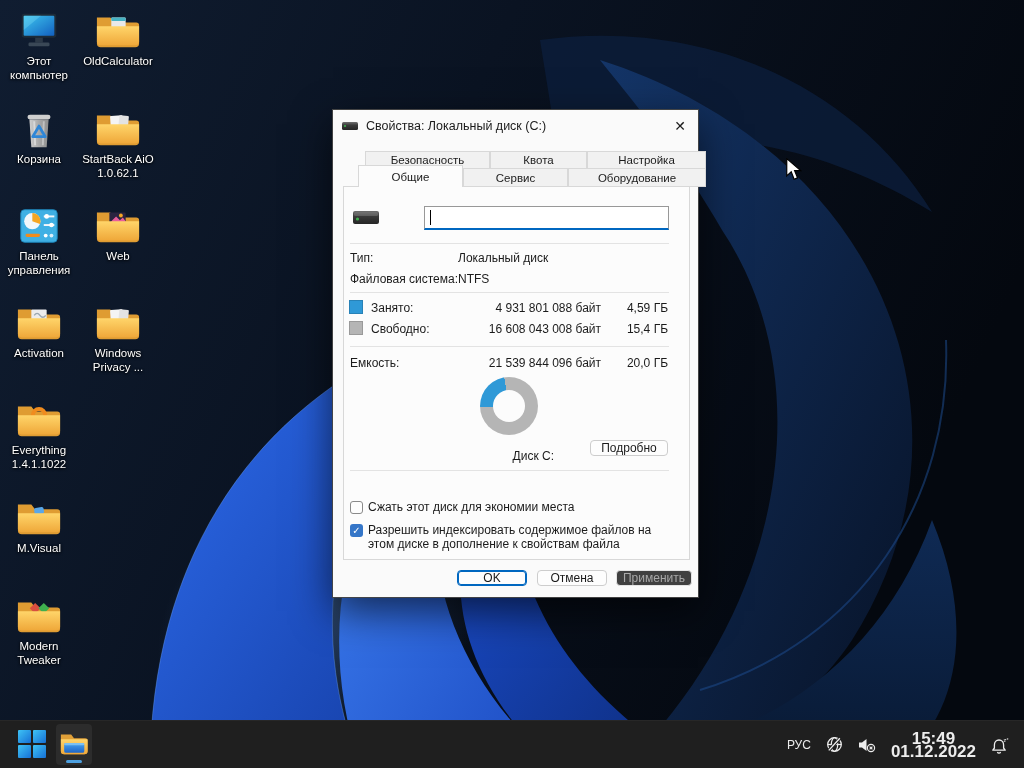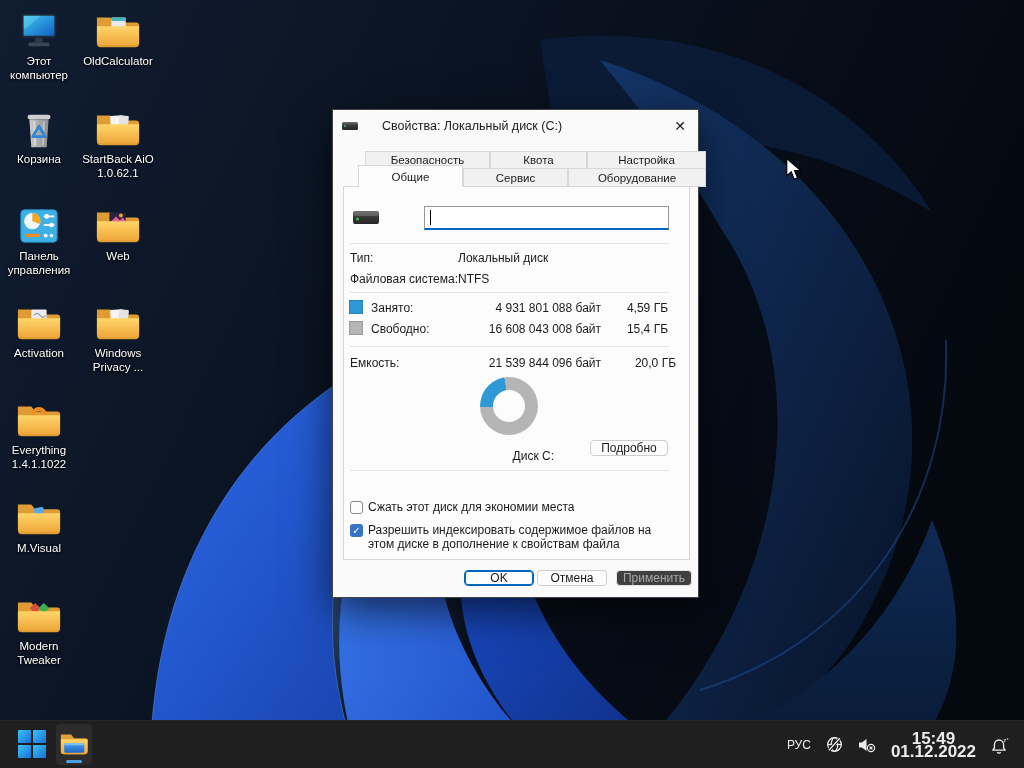--- a/index.html
+++ b/index.html
@@ -5,42 +5,42 @@
   html,body{margin:0;padding:0;width:1024px;height:768px;overflow:hidden;
     font-family:"Liberation Sans","DejaVu Sans",sans-serif;background:#060b14;position:relative;}
   #wallpaper{position:absolute;inset:0;z-index:0;}
   
   .di{position:absolute;width:78px;text-align:center;color:#fff;font-size:11.5px;line-height:13.5px;z-index:2;cursor:default;}
   .di .ic{display:block;margin:0 auto;}
   .di .lbl{margin-top:3px;text-shadow:0 1px 3px rgba(0,0,0,.95),0 0 2px rgba(0,0,0,.8);}
   
   .dlg{position:absolute;left:333px;top:110px;width:365px;height:487px;background:#fafafa;z-index:5;
     box-shadow:0 0 0 1px rgba(70,70,70,.95),0 14px 38px rgba(0,0,0,.62);font-size:12px;color:#1b1b1b;}
-  .dlg-title{position:absolute;left:0;top:0;right:0;height:31px;display:flex;align-items:center;padding-left:9px;gap:24px;font-size:12.5px;}
+  .dlg-title{position:absolute;left:0;top:0;right:0;height:31px;display:flex;align-items:center;padding-left:9px;gap:8px;font-size:12.5px;}
   .dlg-close{position:absolute;right:9px;top:7px;width:18px;height:18px;display:flex;align-items:center;justify-content:center;
     font-size:14px;color:#1b1b1b;cursor:default;}
   .tab{position:absolute;box-sizing:border-box;background:#f1f1f1;border:1px solid #d8d8d8;
     display:flex;align-items:center;justify-content:center;font-size:11.5px;z-index:1;margin-left:20px;}
   .tab.back{top:41px;height:18px;}
   .tab.front{top:58px;height:19px;z-index:2;}
   .tab.active{left:5px;top:55px;height:22px;width:105px;background:#fcfcfc;border-bottom:none;z-index:4;}
   .page{position:absolute;left:10px;top:76px;width:347px;height:374px;background:#fcfcfc;border:1px solid #d8d8d8;box-sizing:border-box;z-index:3;}
   .sep{position:absolute;left:6px;width:319px;height:1px;background:#e3e3e3;}
   .fld{position:absolute;white-space:nowrap;}
   .num{position:absolute;text-align:right;white-space:nowrap;}
   .sq{position:absolute;left:5px;width:14px;height:14px;box-shadow:inset 0 0 0 1px rgba(0,0,0,.15);}
   .vol-input{position:absolute;left:80px;top:19px;width:245px;height:24px;box-sizing:border-box;
     border:1px solid #989898;border-bottom:2px solid #0067c0;background:#fff;font:12px "Liberation Sans",sans-serif;padding:0 4px;outline:none;}
   .caret{position:absolute;left:86px;top:23px;width:1px;height:15px;background:#000;}
   .donut{position:absolute;left:136px;top:190px;width:58px;height:58px;border-radius:50%;}
   .donut .hole{position:absolute;inset:13px;background:#fcfcfc;border-radius:50%;}
   .btn{position:absolute;box-sizing:border-box;height:16px;border-radius:4px;background:#fdfdfd;border:1px solid #cdcdcd;
     display:flex;align-items:center;justify-content:center;font-size:12px;color:#1b1b1b;cursor:default;}
   .btn.small{left:246px;top:253px;width:78px;}
-  .btn.ok{left:124px;top:460px;width:70px;border-color:#0067c0;box-shadow:inset 0 0 0 1px #0067c0;margin-left:7px;}
+  .btn.ok{left:124px;top:460px;width:70px;border-color:#0067c0;box-shadow:inset 0 0 0 1px #0067c0;}
   .btn.cancel{left:204px;top:460px;width:70px;}
   .btn.apply{left:283px;top:460px;width:76px;color:#a8a8a8;border-color:#e4e4e4;background:#404040;}
   .cb{position:absolute;left:6px;width:13px;height:13px;box-sizing:border-box;border:1px solid #8a8a8a;border-radius:3px;background:#fdfdfd;}
   .cb.checked{border:none;background:#3576c8;color:#fff;font-size:10px;line-height:13px;text-align:center;}
   .cb-lbl{position:absolute;left:24px;line-height:13.5px;}
   
   .taskbar{position:absolute;left:0;right:0;bottom:0;height:47px;background:#1f1f1f;z-index:10;border-top:1px solid rgba(255,255,255,.04);}
   .start-btn{position:absolute;left:18px;top:9px;width:28px;height:28px;}
   .tb-tile{position:absolute;left:56px;top:3px;width:36px;height:41px;background:#2c2c2c;border-radius:4px;}
   .tb-tile svg{position:absolute;left:3px;top:4px;}
@@ -288,21 +288,21 @@
 
     <div class="sq" style="top:134px;background:#b5b5b5"></div>
     <div class="fld" style="left:27px;top:135px">Свободно:</div>
     <div class="num" style="left:107px;top:135px;width:150px">16 608 043 008 байт</div>
     <div class="num" style="left:267px;top:135px;width:57px">15,4 ГБ</div>
 
     <div class="sep" style="top:159px"></div>
 
     <div class="fld" style="left:6px;top:169px">Емкость:</div>
     <div class="num" style="left:107px;top:169px;width:150px">21 539 844 096 байт</div>
-    <div class="num" style="left:275px;top:169px;width:57px">20,0 ГБ</div>
+    <div class="num" style="left:267px;top:169px;width:57px">20,0 ГБ</div>
 
     <div class="donut" style="background: conic-gradient(from 268deg, rgb(47, 153, 215) 0deg, rgb(47, 153, 215) 82.62deg, rgb(181, 181, 181) 0deg);">
         <div class="hole"></div>
       </div>
     <div class="fld" style="left:120px;top:262px;width:90px;text-align:right">Диск C:</div>
     <div class="btn small">Подробно</div>
 
     <div class="sep" style="top:283px"></div>
 
     <div class="cb" style="top:314px"></div>

